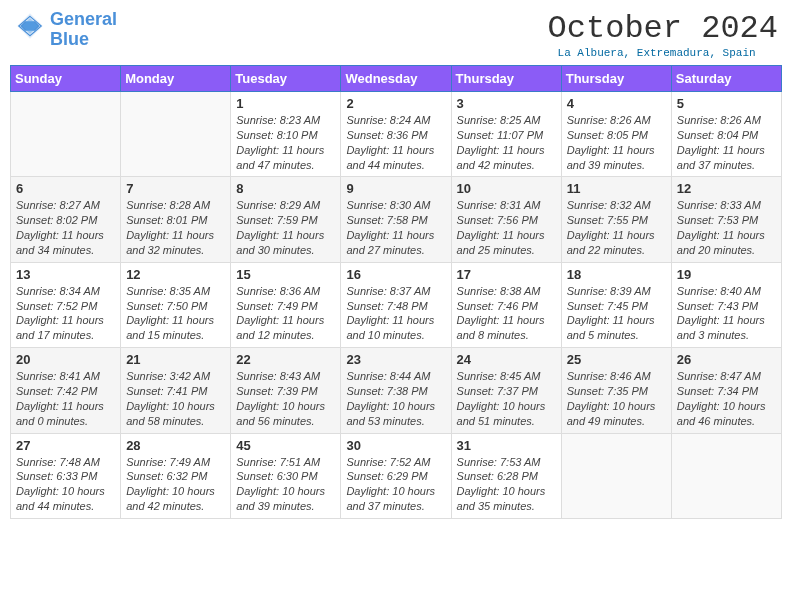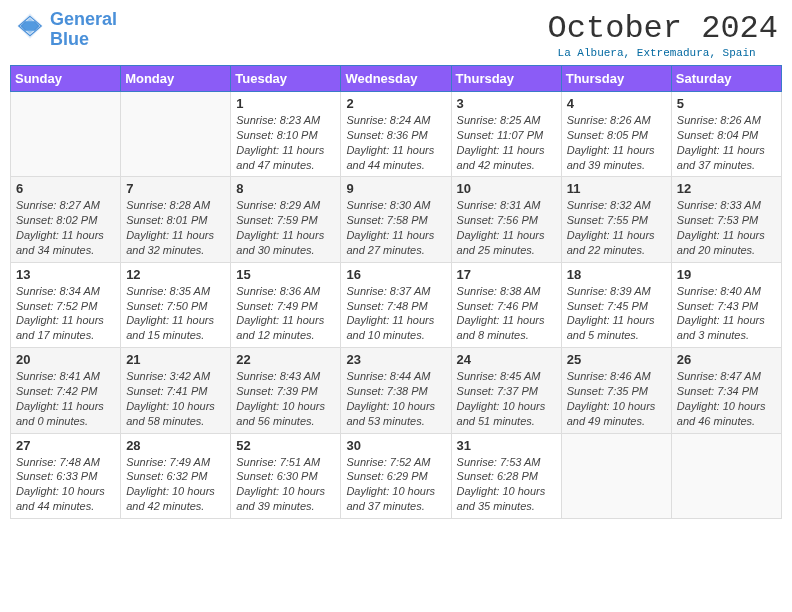--- a/index.html
+++ b/index.html
@@ -298,21 +298,21 @@
 Sunset: 6:33 PM
 Daylight: 10 hours and 44 minutes.</div>
         </td>
         <td>
           <span class="day-number">28</span>
           <div class="day-info">Sunrise: 7:49 AM
 Sunset: 6:32 PM
 Daylight: 10 hours and 42 minutes.</div>
         </td>
         <td>
-          <span class="day-number">52</span>
+          <span class="day-number">45</span>
           <div class="day-info">Sunrise: 7:51 AM
 Sunset: 6:30 PM
 Daylight: 10 hours and 39 minutes.</div>
         </td>
         <td>
           <span class="day-number">30</span>
           <div class="day-info">Sunrise: 7:52 AM
 Sunset: 6:29 PM
 Daylight: 10 hours and 37 minutes.</div>
         </td>

